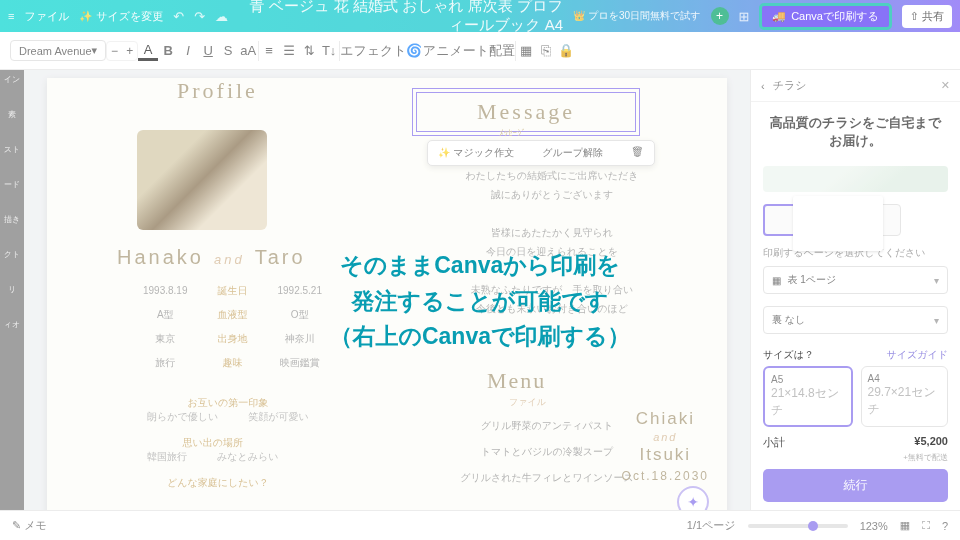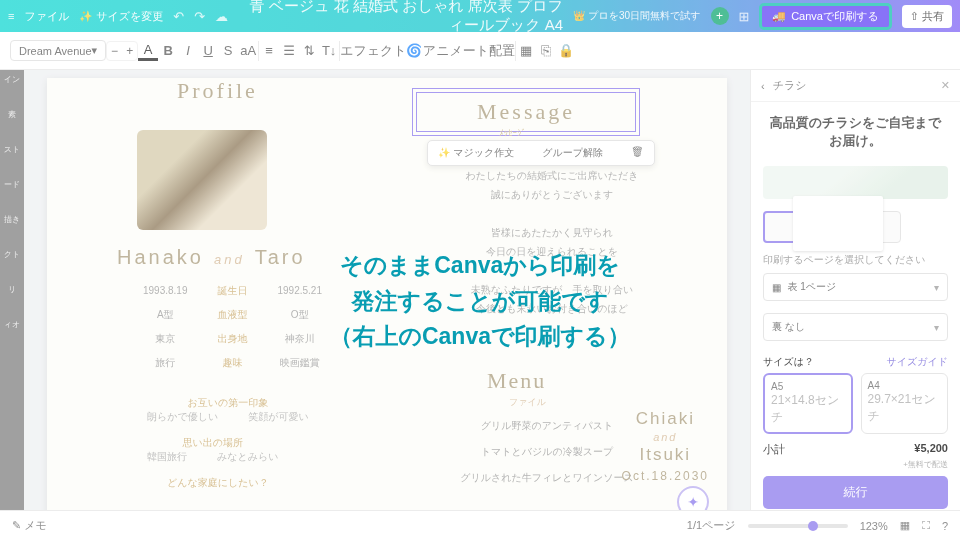--- a/index.html
+++ b/index.html
@@ -56,21 +56,21 @@
 .rp-select{margin:6px 12px;border:1px solid #ddd;border-radius:4px;padding:6px 8px;font-size:10px;color:#555;display:flex;align-items:center;gap:6px}
 .rp-select .chev{margin-left:auto;color:#999}
 .rp-size{display:flex;justify-content:space-between;padding:8px 12px 4px;font-size:10px}
 .rp-size .guide{color:#6a5cd6}
 .rp-sizes{display:flex;gap:8px;padding:0 12px}
 .rp-sizes .card{flex:1;border:1px solid #ddd;border-radius:6px;padding:6px;font-size:10px;color:#666}
 .rp-sizes .card.sel{border:2px solid #8876ec}
 .rp-sizes .sub{font-size:12px;color:#aaa}
 .rp-total{display:flex;justify-content:space-between;padding:8px 12px 2px;font-size:11px}
 .rp-free{text-align:right;font-size:8px;color:#999;padding:0 12px}
-.rp-cta{margin:6px 12px 1px;background:#8876ec;color:#fff;text-align:center;padding:8px;border-radius:5px;font-size:12px}
+.rp-cta{margin:6px 12px 8px;background:#8876ec;color:#fff;text-align:center;padding:8px;border-radius:5px;font-size:12px}
 .bottombar{height:30px;background:#fff;border-top:1px solid #e5e5e5;display:flex;align-items:center;padding:0 12px;font-size:11px;color:#666;gap:12px}
 .bottombar .spacer{flex:1}
 .overlay-text{position:absolute;left:50%;top:248px;transform:translateX(-50%);text-align:center;font-size:23px;font-weight:700;color:#089db2;line-height:1.55;z-index:50;font-family:sans-serif;white-space:nowrap}
 .dim{position:absolute;inset:0;background:rgba(255,255,255,.28);z-index:40;pointer-events:none}
 </style>
 </head>
 <body>
 
 <div class="topbar">
   <span class="menu-item">≡</span>

